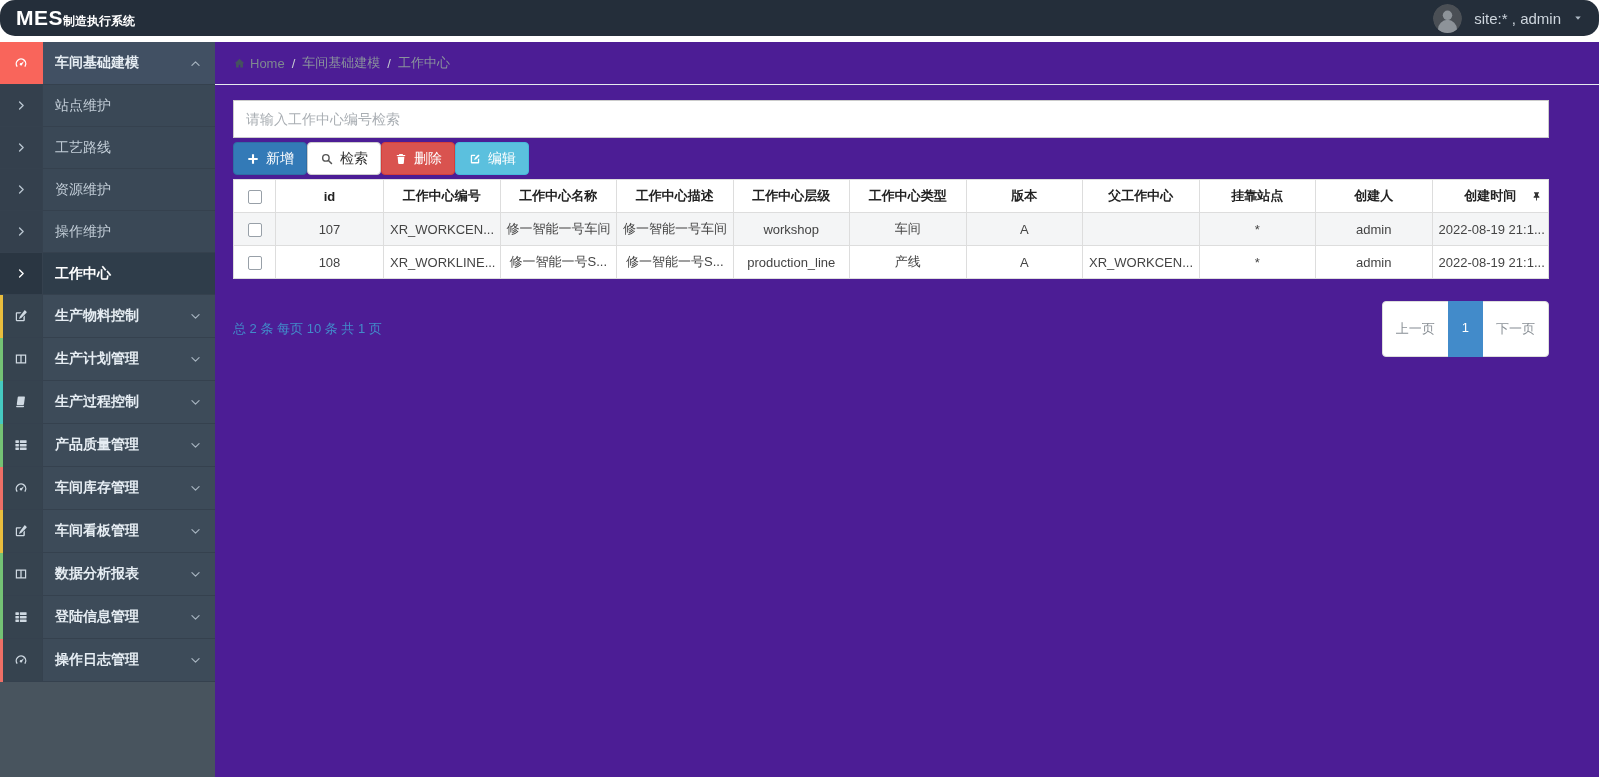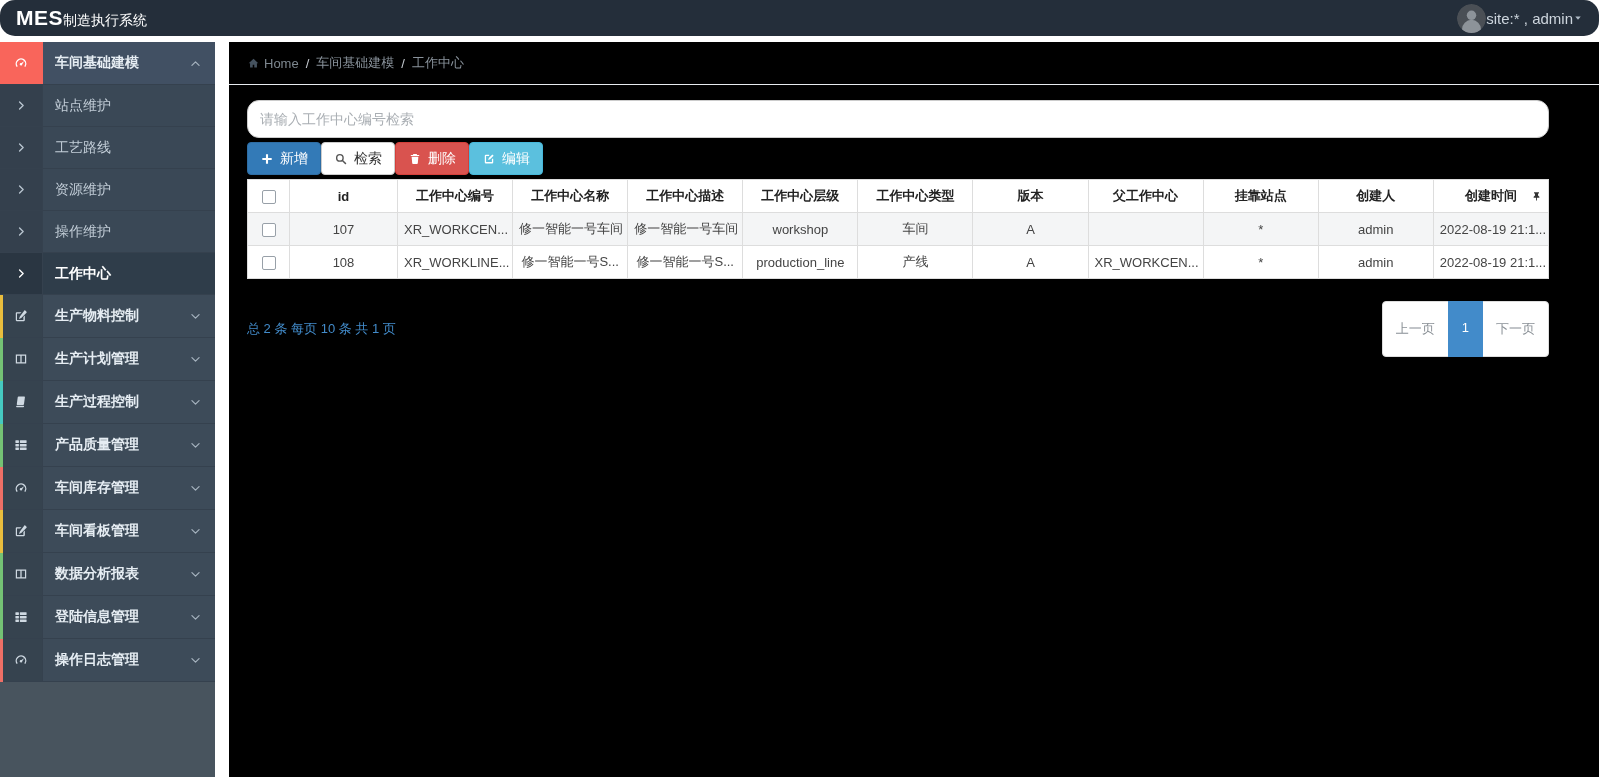--- a/index.html
+++ b/index.html
@@ -12,22 +12,22 @@
   .icn svg { display:block; }
 
   
   .topbar {
     position:absolute; top:0; left:0; right:0; height:36px;
     background:#242e3a; display:flex; align-items:center;
     justify-content:space-between; padding:0 16px; z-index:5;border-radius:15px;
   }
   .logo { color:#fff; display:flex; align-items:baseline; cursor:pointer; }
   .logo b { font-size:21px; letter-spacing:.5px; }
-  .logo span { font-size:14px; font-weight:normal; }
-  .user { display:flex; align-items:center; gap:0; color:#cdd5dd; font-size:15px; cursor:pointer; }
+  .logo span { font-size:12px; font-weight:bold; }
+  .user { display:flex; align-items:center; gap:12px; color:#cdd5dd; font-size:15px; cursor:pointer; }
   .avatar { width:29px; height:29px; border-radius:50%; overflow:hidden; }
   .avatar svg { width:29px; height:29px; }
   .user .caret { color:#aeb9c4; }
   .user .caret svg { width:10px; height:10px; }
 
   
   .sidebar {
     position:absolute; top:42px; left:0; bottom:0; width:215px;
     background:#48545e;
   }
@@ -51,35 +51,35 @@
   .active-group .icon-col { background:#f9655b; border-right-color:#f9655b; color:#fff; }
   .side-label { flex:1; padding-left:12px; font-size:14px; font-weight:bold; color:#e6edf3;
     white-space:nowrap; overflow:hidden; }
   .sub-item .side-label { font-weight:normal; color:#c3ced8; }
   .sub-item.active .side-label { font-weight:bold; color:#fff; }
   .chev { margin-right:14px; color:#a6b3bf; }
   .chev svg { width:11px; height:11px; }
   .strip { position:absolute; left:0; top:0; bottom:-1px; width:3px; }
 
   
-  .main { position:absolute; top:42px; left:215px; right:0; bottom:0; background:#000000;margin-left:14px; }
+  .main { position:absolute; top:42px; left:215px; right:0; bottom:0; background:#4c1d95; }
   .breadcrumb {
     height:43px; display:flex; align-items:center; gap:7px;
     padding:0 18px; font-size:13px; color:#8a939c;
     border-bottom:1px solid #e7eaee;
   }
   .bc-home { display:flex; align-items:center; gap:4px; color:#7e8890; cursor:pointer; }
   .bc-home .icn { color:#45525f; }
   .bc-home svg { width:13px; height:13px; }
   .bc-sep { color:#c6ccd2; }
   .bc-item { color:#8a939c; cursor:pointer; }
 
   .content { padding:15px 50px 0 18px; }
   .search-input {
-    width:100%; height:33px; border:1px solid #ccc; border-radius:12px;
+    width:100%; height:33px; border:1px solid #ccc; border-radius:0;
     padding:18px 12px; font-size:14px; color:#555; outline:none;
     font-family:"Liberation Sans","DejaVu Sans",sans-serif;
   }
   .search-input::placeholder { color:#a9aeb3; }
 
   .btn-row { margin-top:4px; display:flex; gap:0; }
   .btn {
     height:33px; padding:0 12px; border-radius:4px; font-size:14px;
     display:inline-flex; align-items:center; gap:6px; cursor:pointer;
     border:1px solid transparent;

